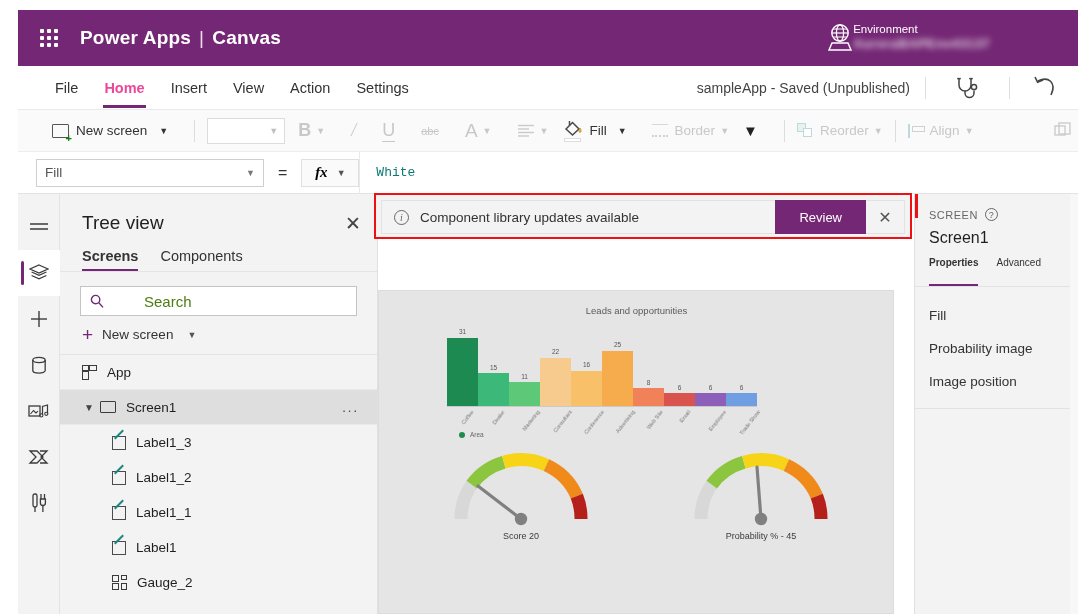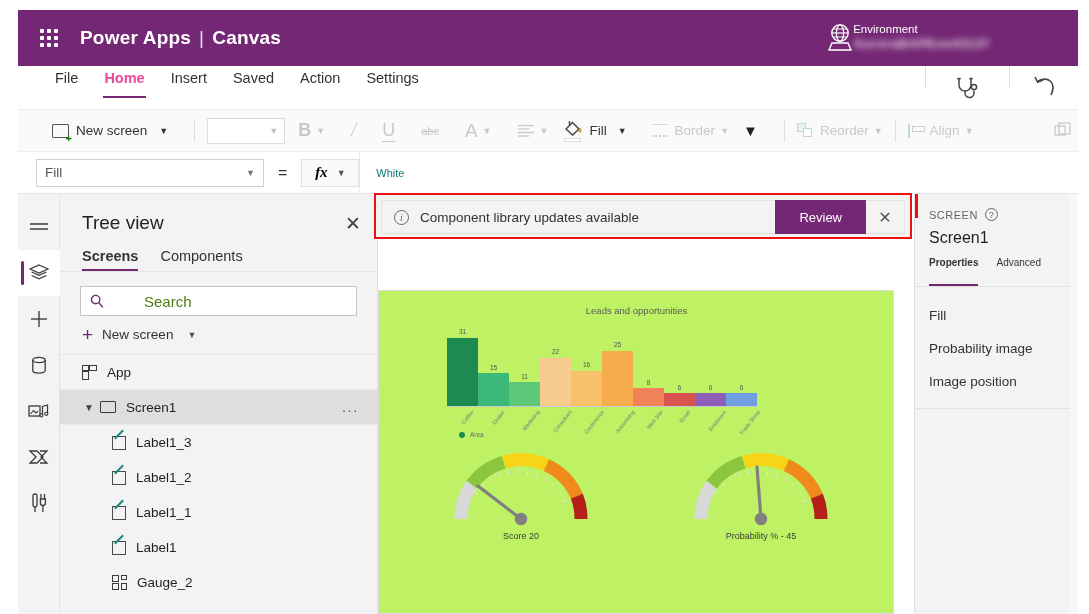--- a/index.html
+++ b/index.html
@@ -24,21 +24,21 @@
   .brand .canvas { font-weight:bold; }
   .env { position:absolute; right:88px; top:12px; display:flex; align-items:center; }
   .env-ico { width:26px; height:30px; color:#fff; }
   .env-txt { color:#fff; line-height:1.25; }
   .env-label { font-size:11.5px; }
   .env-name { font-size:13px; font-weight:bold; filter: blur(3.2px); opacity:.78; letter-spacing:.4px; }
 
   
   .menubar {
     position:absolute; left:18px; top:66px; width:1060px; height:44px;
-    background:#fff; border-bottom:1px solid #eaeaea; display:flex; align-items:flex-start;
+    background:#fff; border-bottom:1px solid #eaeaea; display:flex; align-items:center;
   }
   .menu-items { display:flex; align-items:center; margin-left:24px; }
   .menu-item {
     font-size:14.5px; color:#333; padding:4px 13px; position:relative; cursor:default;
   }
   .menu-item.active { font-weight:bold; color:#ec4899; }
   .menu-item.active::after {
     content:""; position:absolute; left:12px; right:12px; bottom:-8px;
     height:2.5px; background:#742774;
   }
@@ -90,21 +90,21 @@
     display:flex; align-items:center; padding:0 8px; font-size:13.5px; color:#555;
   }
   .propsel .chev{ margin-left:auto; color:#777; }
   .eq { margin:0 14px; font-size:16px; color:#333; }
   .fxbox { width:58px; height:28px; border:1px solid #e0e0e0; background:#fafafa;
            display:flex; align-items:center; justify-content:center; gap:4px; font-size:15px;}
   .fxbox .fx { font-family:"Liberation Serif", serif; font-style:italic; font-weight:bold; }
   .fxbox .chev{color:#555;}
   .formula {
     flex:1; height:42px; display:flex; align-items:center; padding-left:16px;
-    font-family:Liberation Sans, sans-serif; font-size:11px; color:#0b7a75;
+    font-family:Liberation Mono, monospace; font-size:13px; color:#0b7a75;
     border-left:1px solid #e9e9e9;
   }
 
   
   .rail {
     position:absolute; left:18px; top:194px; width:42px; height:420px;
     background:#f3f3f3; border-right:1px solid #e3e3e3;
     display:flex; flex-direction:column; align-items:center; padding-top:10px;
   }
   .rail-item{ width:42px; height:46px; display:flex; align-items:center; justify-content:center;
@@ -158,21 +158,21 @@
   .ico-gauge i:nth-child(3){left:9px;top:8px;width:6px;height:7px;}
   .ico-gauge i:nth-child(4){left:9px;top:0;width:6px;height:5px;}
 
   
   .canvas-area {
     position:absolute; left:378px; top:194px; width:536px; height:420px; background:#fff;
   }
   .canvas-bg { position:absolute; inset:0; background:#ffffff; }
   .screen-card {
     position:absolute; left:0px; top:96px; width:516px; height:324px;
-    background:#bef264; border:1px solid #dcdcdc;
+    background:#e5e5e5; border:1px solid #dcdcdc;
   }
 
   
   .chart { position:absolute; left:30px; top:14px; width:455px; height:135px; }
   .chart-title { text-align:center; font-size:9.5px; color:#5a5a5a; }
   .plot { position:absolute; left:38px; top:24px; width:310px; height:78px;
           border-bottom:1.2px solid #c9c9c9; display:flex; align-items:flex-end; }
   .bar { position:relative; height:100%; display:flex; flex-direction:column; justify-content:flex-end; }
   .bar .fillbar { width:100%; }
   .bar .vlab { position:absolute; top:-1px; left:0; right:0; text-align:center;
@@ -262,24 +262,25 @@
         <div class="env-name">AuroraBAPEnv43137</div>
       </div>
     </div>
   </div>
 
   <div class="menubar">
     <div class="menu-items">
       <div class="menu-item">File</div>
       <div class="menu-item active">Home</div>
       <div class="menu-item">Insert</div>
-      <div class="menu-item">Saved</div>
+      <div class="menu-item">View</div>
       <div class="menu-item">Action</div>
       <div class="menu-item">Settings</div>
     </div>
+    <div class="appstatus">sampleApp - Saved (Unpublished)</div>
     <div class="mdiv d1"></div>
     <svg class="icon-btn ic-check" width="26" height="24" viewBox="0 0 26 24">
       <path d="M5 3 v6 a6 6 0 0 0 12 0 V3" fill="none" stroke="#444" stroke-width="1.5"></path>
       <path d="M11 15 v2 a4.5 4.5 0 0 0 9 0 v-2.5" fill="none" stroke="#444" stroke-width="1.5"></path>
       <circle cx="20" cy="11" r="2.6" fill="none" stroke="#444" stroke-width="1.5"></circle>
       <line x1="3.2" y1="2.6" x2="6.8" y2="2.6" stroke="#444" stroke-width="1.5"></line>
       <line x1="15.2" y1="2.6" x2="18.8" y2="2.6" stroke="#444" stroke-width="1.5"></line>
     </svg>
     <div class="mdiv d2"></div>
     <svg class="icon-btn ic-undo" width="28" height="26" viewBox="0 0 28 26">

